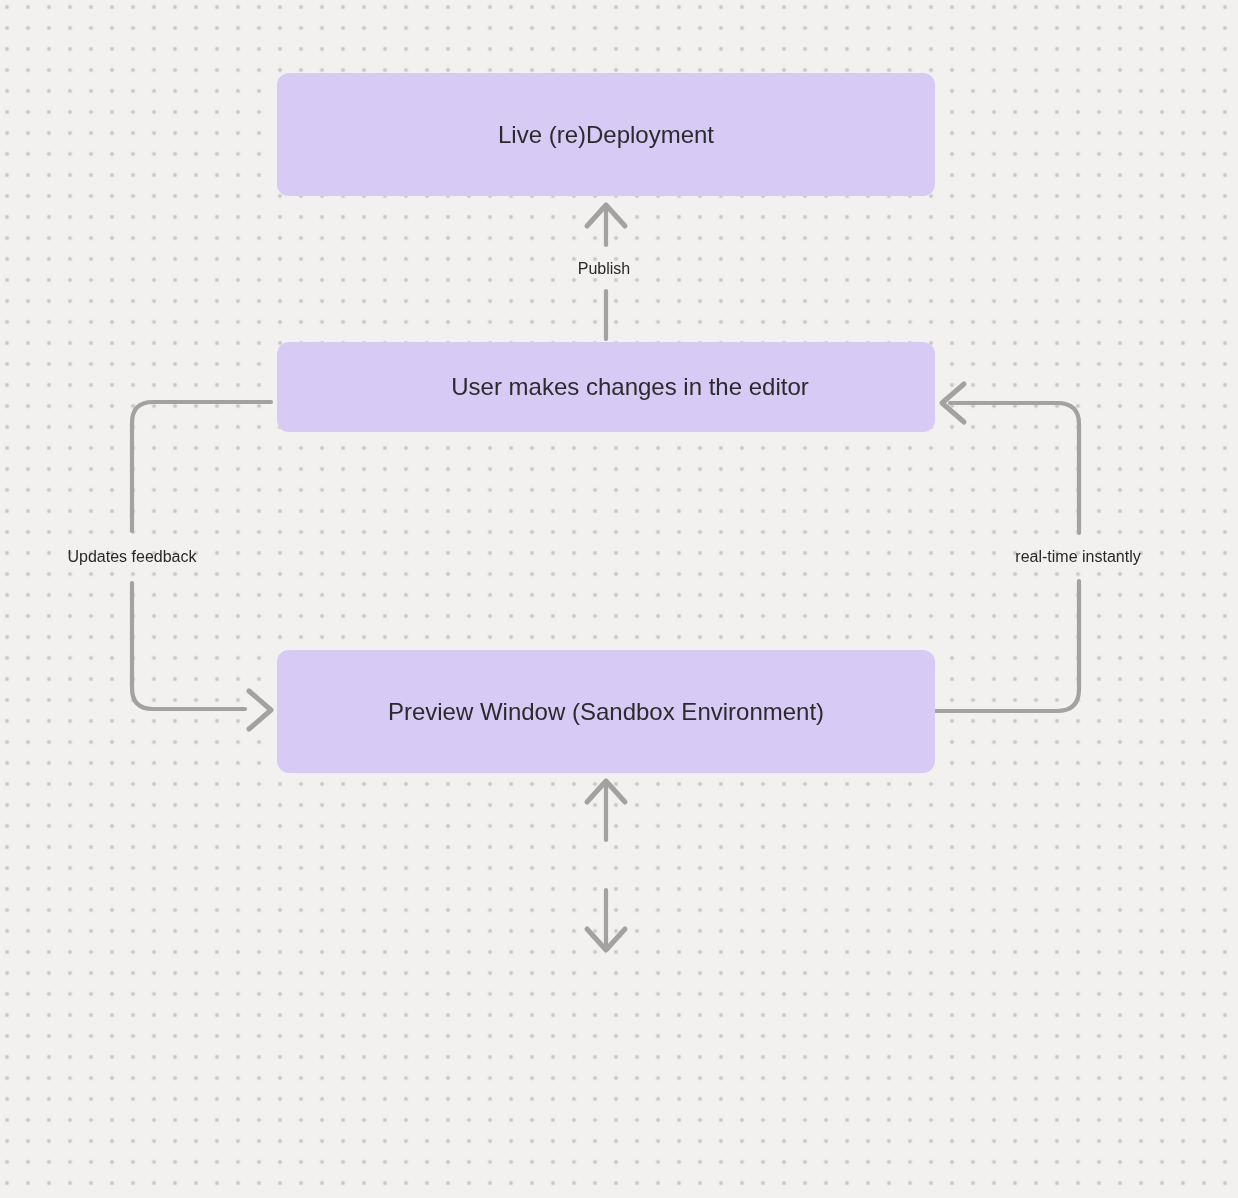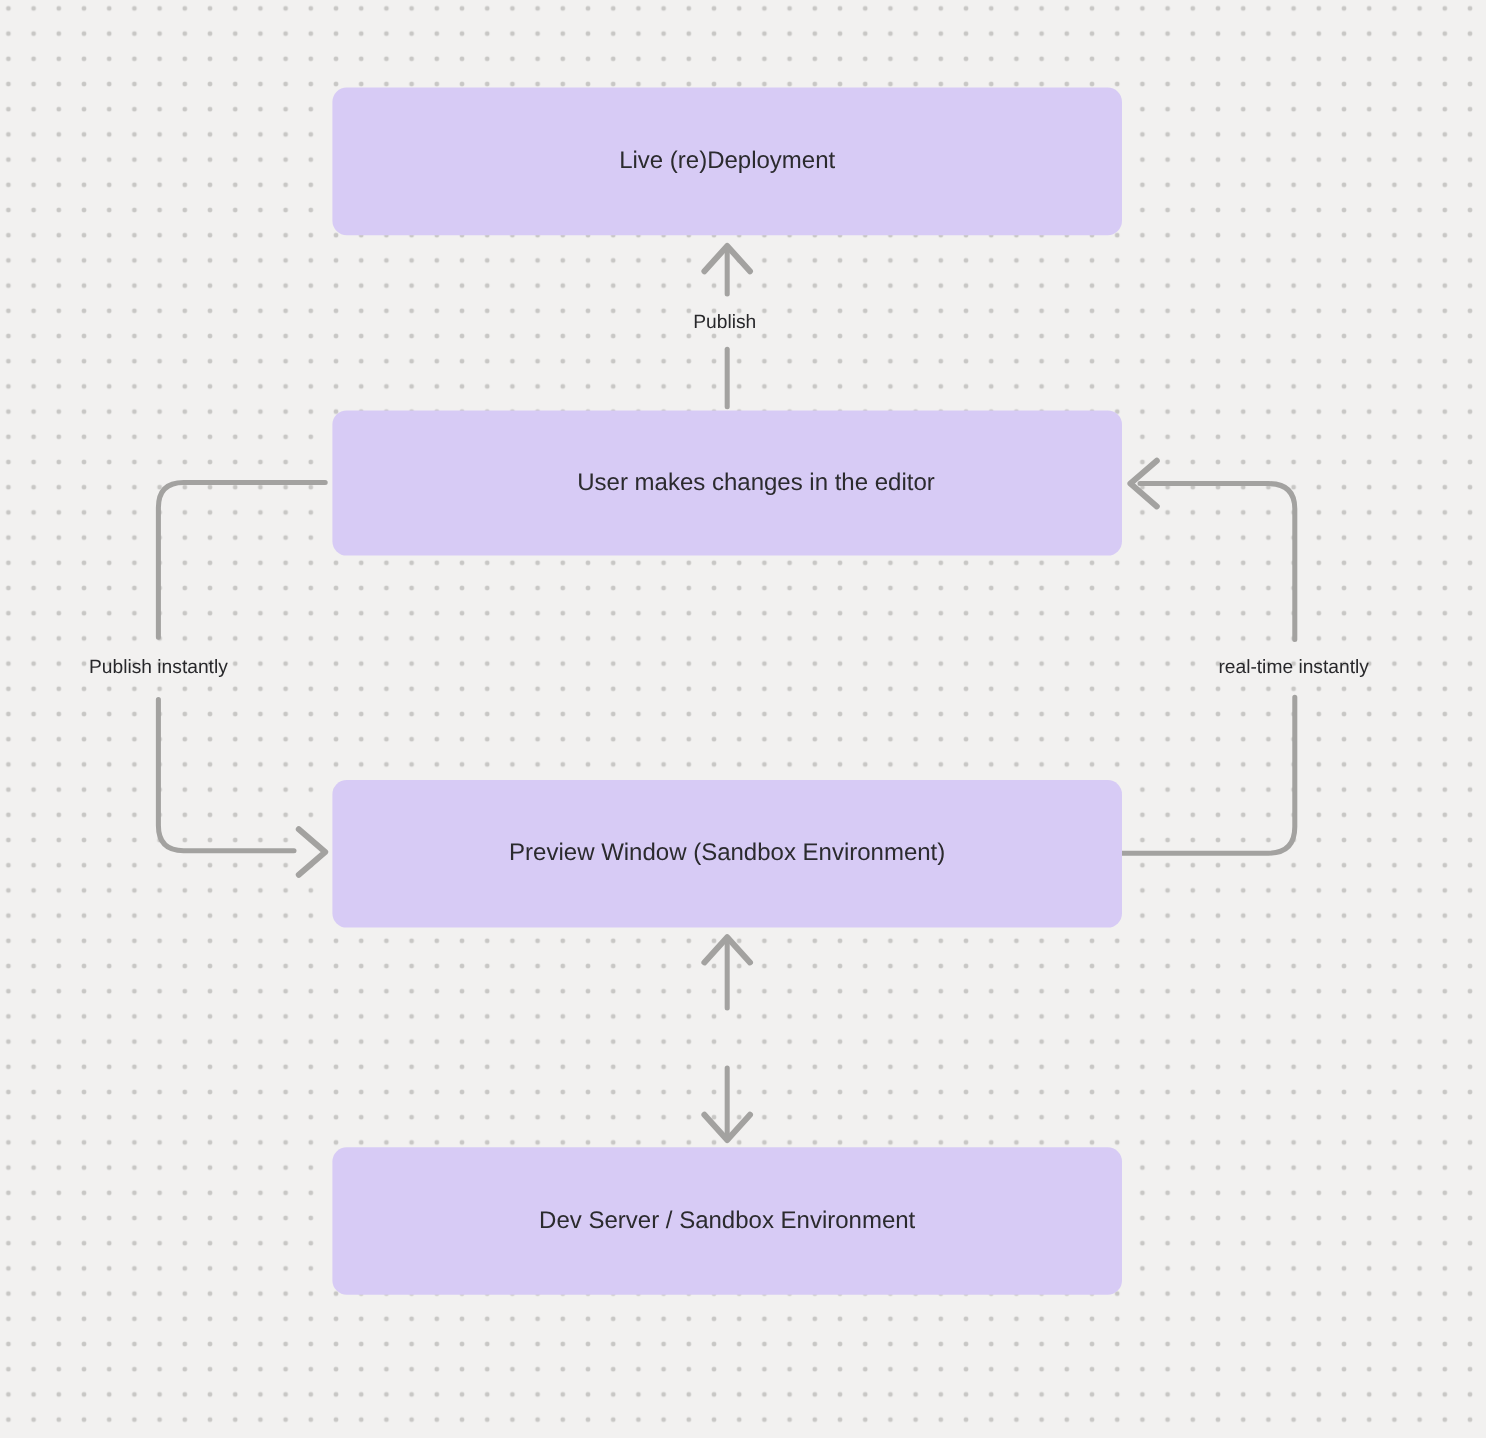--- a/index.html
+++ b/index.html
@@ -27,25 +27,25 @@
     position: absolute;
     left: 277px;
     width: 658px;
     background: #d7cbf5;
     border-radius: 12px;
     display: flex;
     align-items: center;
     justify-content: center;
     text-align: center;
     color: #2b2b2e;
-    font-size: 20px;
+    font-size: 24px;
     line-height: 1.25;
   }
   .node-1 { top: 73px;  height: 123px; }
-  .node-2 { top: 342px; height: 121px; padding-left: 48px; }
+  .node-2 { top: 342px; height: 90px; padding-left: 48px; }
   .node-3 { top: 650px; height: 123px; }
   .node-4 { top: 956px; height: 123px; }
   .edge-label {
     position: absolute;
     transform: translate(-50%, -50%);
     white-space: nowrap;
     color: #28282b;
     font-size: 16px;
   }
   .edge-label-publish        { left: 604px;  top: 269px; }
@@ -85,21 +85,18 @@
   </div>
 
   <div class="node node-2">
     <span>User makes changes in the editor</span>
   </div>
 
   <div class="node node-3">
     <span>Preview Window (Sandbox Environment)</span>
   </div>
 
-  <div class="node node-4">
-    <span>Dev Server / Sandbox Environment</span>
-  </div>
 
   <div class="edge-label edge-label-publish">Publish</div>
-  <div class="edge-label edge-label-updates">Publish instantly</div>
+  <div class="edge-label edge-label-updates">Updates feedback</div>
   <div class="edge-label edge-label-feedback">real-time instantly</div>
 
 </div>
 
 </body></html>

